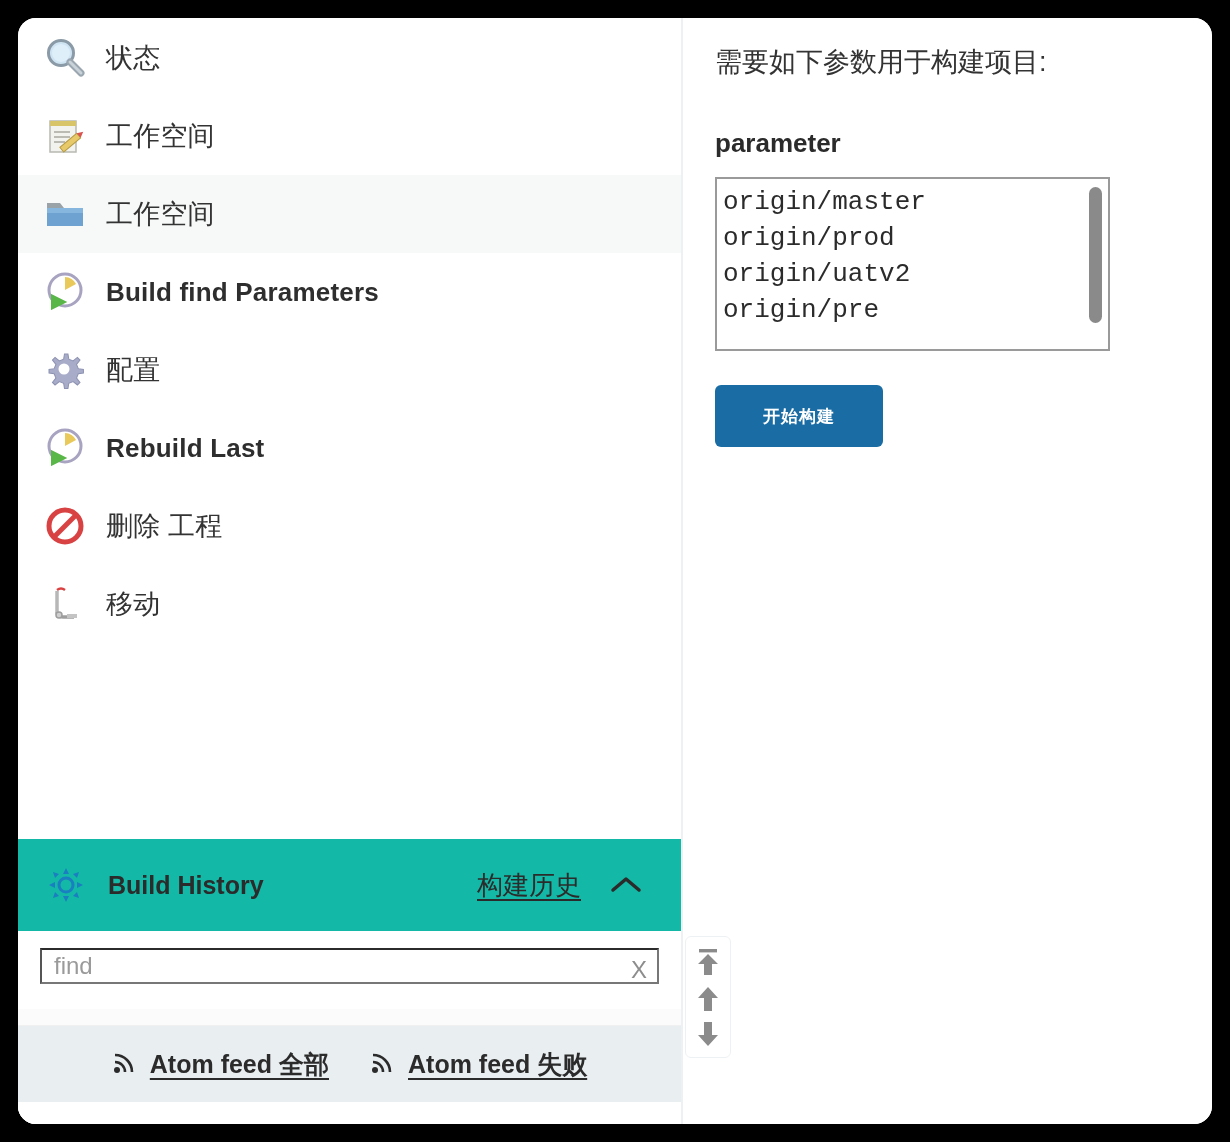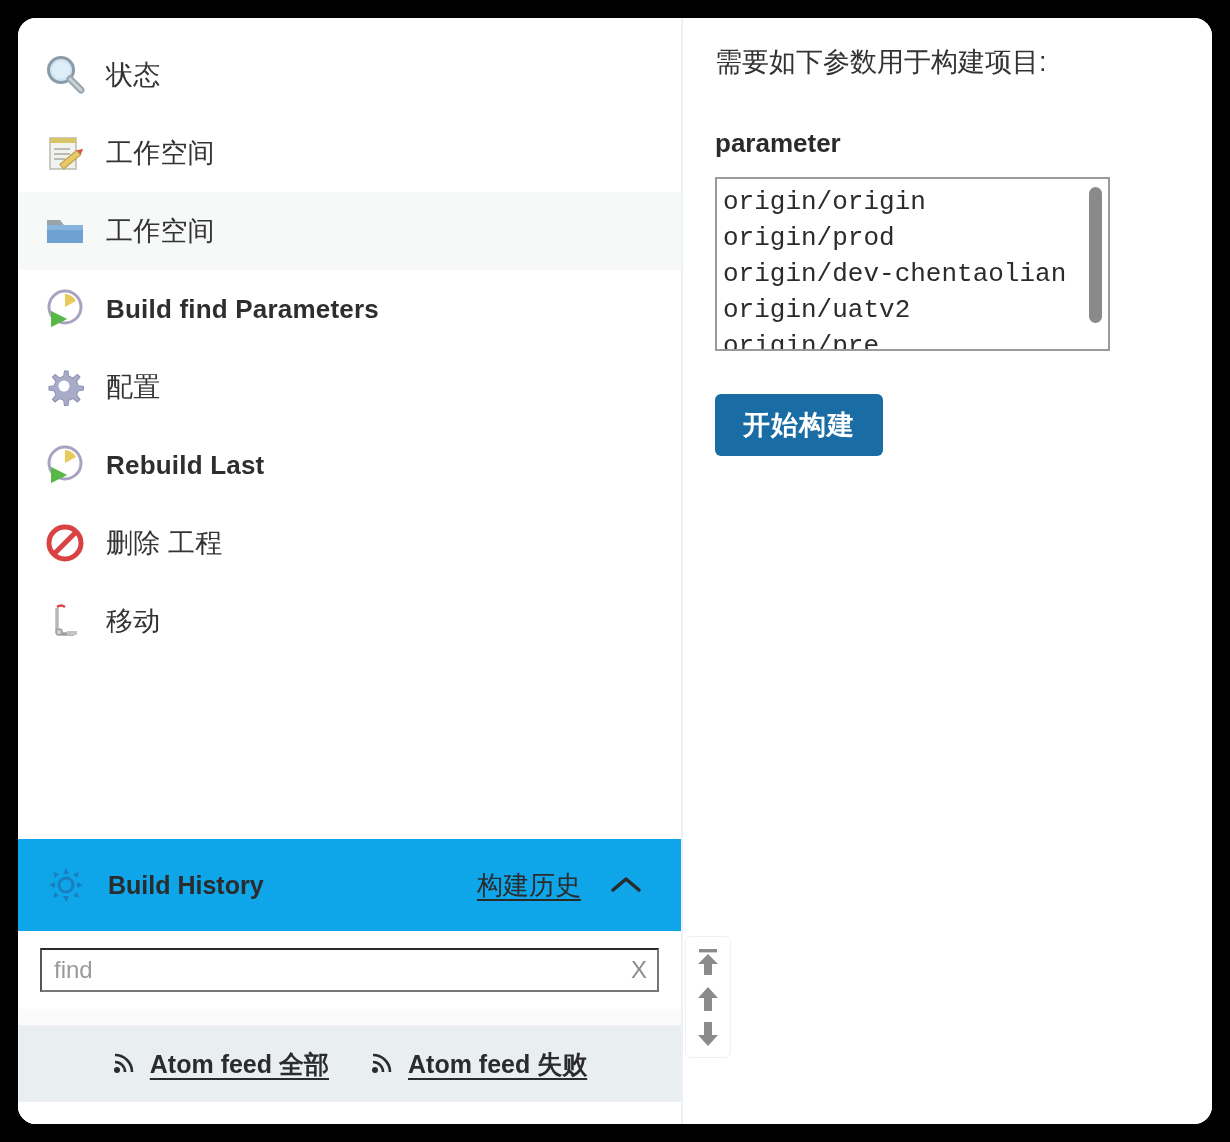--- a/index.html
+++ b/index.html
@@ -35,21 +35,21 @@
     width: 665px;
     height: 100%;
     background: #ffffff;
     border-right: 2px solid #eef1f4;
     box-sizing: border-box;
     display: flex;
     flex-direction: column;
   }
 
   .nav-list {
-    padding-top: 18px;
+    padding-top: 1px;
   }
 
   .nav-item {
     display: flex;
     align-items: center;
     height: 78px;
     padding-left: 24px;
     box-sizing: border-box;
     cursor: pointer;
   }
@@ -78,21 +78,21 @@
     color: #2e2e2e;
   }
 
   
   .ico svg { display: block; }
 
   
   #build-history-band {
     margin-top: auto;
     height: 92px;
-    background: #0ea5e9;
+    background: #14b8a6;
     display: flex;
     align-items: center;
     padding: 0 38px 0 28px;
     box-sizing: border-box;
   }
   #bh-icon { width: 40px; flex: 0 0 40px; display:flex; align-items:center; justify-content:center; }
   #bh-title {
     font-size: 25px;
     font-weight: bold;
     color: #2b2b2b;
@@ -123,21 +123,21 @@
     padding: 0 22px;
     box-sizing: border-box;
   }
   #find-wrap {
     position: relative;
     width: 100%;
     height: 44px;
   }
   #find-input {
     width: 100%;
-    height: 44px;
+    height: 36px;
     box-sizing: border-box;
     border: 2px solid #777777;
     border-top-color: #2b2b2b;
     border-left-color: #555555;
     background: #ffffff;
     font-size: 24px;
     font-family: "Liberation Sans", sans-serif;
     color: #333333;
     padding: 0 40px 0 12px;
     outline: none;
@@ -247,26 +247,26 @@
     position: absolute;
     right: 6px;
     top: 8px;
     width: 13px;
     height: 136px;
     background: #8a8a8a;
     border-radius: 7px;
     cursor: pointer;
   }
   #build-btn {
-    margin-top: 43px;
+    margin-top: 34px;
     width: 168px;
     height: 62px;
     background: #1a6ca4;
     color: #ffffff;
-    font-size: 27px;
+    font-size: 17px;
     font-weight: bold;
     border: none;
     border-radius: 6px;
     cursor: pointer;
     font-family: "Liberation Sans", sans-serif;
     letter-spacing: 1px;
   }
 </style>
 </head>
 <body>
@@ -460,23 +460,22 @@
       </svg>
     </div>
   </div>
 
   <div id="main">
     <div id="main-intro">需要如下参数用于构建项目:</div>
 
     <div id="param-name">parameter</div>
 
     <div id="param-box">
-      <div class="opt">origin/origin</div>
+      <div class="opt">origin/master</div>
       <div class="opt">origin/prod</div>
-      <div class="opt">origin/dev-chentaolian</div>
       <div class="opt">origin/uatv2</div>
       <div class="opt">origin/pre</div>
       <div id="param-scrollbar"></div>
     </div>
 
     <button id="build-btn">开始构建</button>
   </div>
 
 </div>
 

